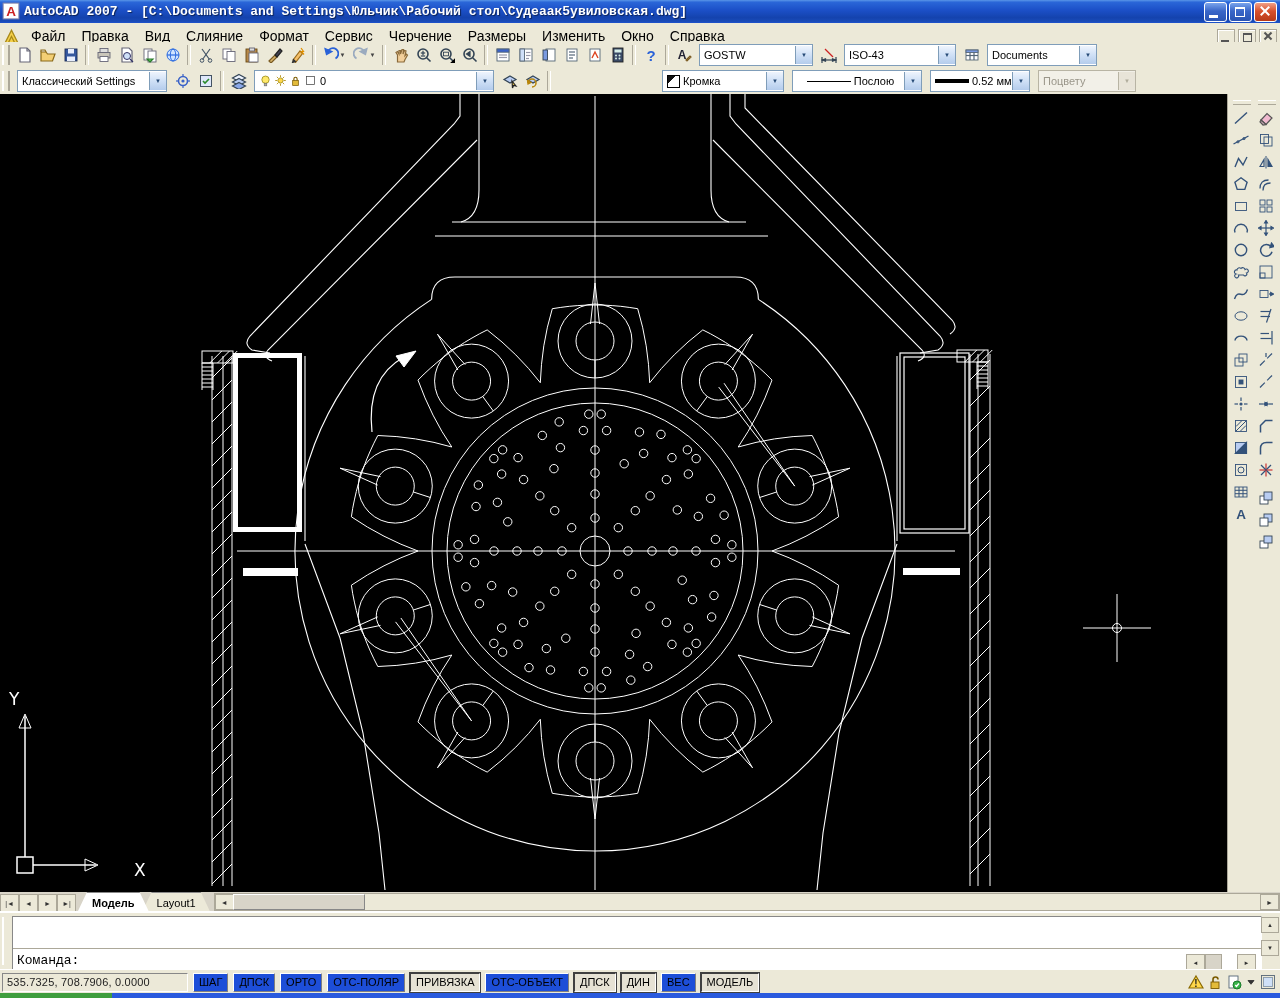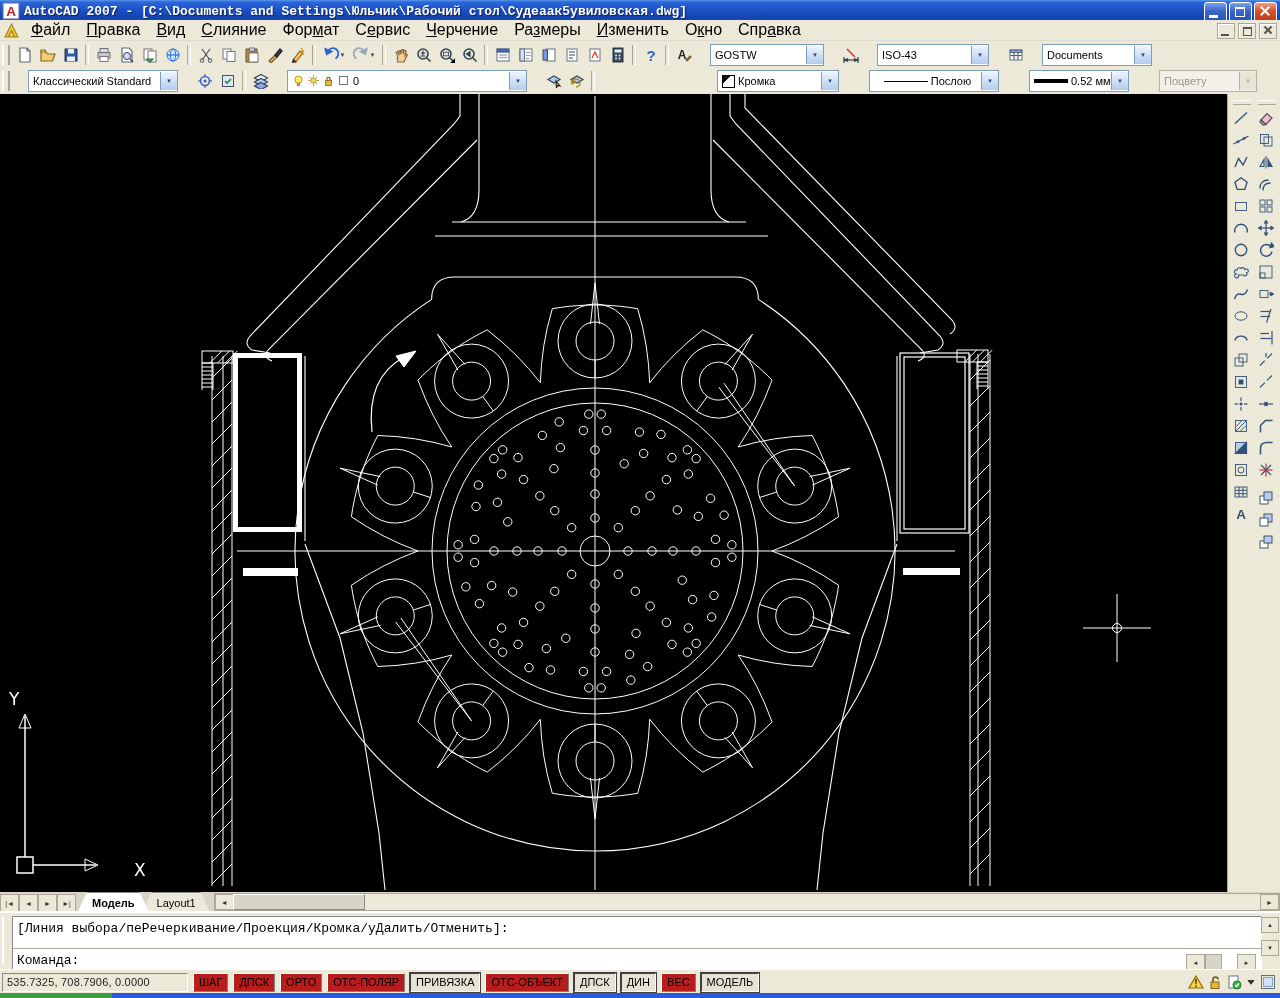--- a/index.html
+++ b/index.html
@@ -14,39 +14,39 @@
   .app-ic{width:18px;height:18px;margin-left:2px;flex:0 0 auto;}
   #win-btns{position:absolute;right:3px;top:2px;display:flex;gap:2px;}
   .wbtn{width:21px;height:18px;border:1px solid #fff;border-radius:3px;position:relative;
     background:linear-gradient(180deg,#7aa4ec,#3966c8 45%,#2a54b4);}
   .wbtn.close{background:linear-gradient(180deg,#f0a088,#d8512c 45%,#b83a18);}
   .g-min{position:absolute;left:4px;bottom:3px;width:9px;height:3px;background:#fff;}
   .g-res{position:absolute;left:5px;top:4px;width:8px;height:7px;border:1px solid #fff;border-top-width:2px;background:transparent;}
   .g-x1,.g-x2{position:absolute;left:9px;top:2px;width:2px;height:12px;background:#fff;}
   .g-x1{transform:rotate(45deg);} .g-x2{transform:rotate(-45deg);}
   
-  #menubar{position:absolute;left:0;top:20px;width:1280px;height:20px;background:#ece9d8;
-    display:flex;align-items:center;font-size:16px;color:#000;border-bottom:1px solid #e0dcd0;}
+  #menubar{position:absolute;left:0;top:26px;width:1280px;height:20px;background:#ece9d8;
+    display:flex;align-items:center;font-size:14px;color:#000;border-bottom:1px solid #e0dcd0;}
   .menu-item{padding:2px 8px;cursor:default;}
   .doc-ic{width:17px;height:17px;margin:0 3px;}
   #doc-btns{position:absolute;right:3px;top:3px;display:flex;gap:3px;}
   .dbtn{width:16px;height:14px;border:1px solid #aca899;background:#ece9d8;position:relative;box-shadow:1px 1px 0 #fff inset;}
   .dg-min{position:absolute;left:3px;bottom:2px;width:8px;height:2px;background:#555;}
   .dg-res{position:absolute;left:4px;top:3px;width:7px;height:6px;border:1px solid #555;border-top-width:2px;}
   .dg-x1,.dg-x2{position:absolute;left:7px;top:1px;width:2px;height:10px;background:#555;}
   .dg-x1{transform:rotate(45deg);} .dg-x2{transform:rotate(-45deg);}
   
   .tbrow{position:absolute;left:0;width:1280px;height:26px;background:#ece9d8;display:flex;align-items:center;}
   #tb1{top:42px;border-bottom:1px solid #e2dfd2;}
   #tb2{top:68px;border-bottom:1px solid #aca899;}
   .grip{width:4px;height:20px;margin:0 3px 0 2px;border-left:2px solid #fff;border-right:2px solid #aca899;}
   .tbtn{width:23px;height:23px;display:flex;align-items:center;justify-content:center;flex:0 0 auto;}
   .tsep{width:2px;height:20px;border-left:1px solid #aca899;border-right:1px solid #fff;margin:0 3px;flex:0 0 auto;}
   .combo{height:20px;background:#fff;border:1px solid #7f9db9;display:flex;align-items:center;
-    font-size:11px;color:#000;margin:0 15px;flex:0 0 auto;position:relative;}
+    font-size:11px;color:#000;margin:0 4px;flex:0 0 auto;position:relative;}
   .combo .cv{flex:1;padding-left:4px;white-space:nowrap;overflow:hidden;display:flex;align-items:center;gap:3px;}
   .combo .cb{width:16px;height:18px;margin:0;background:linear-gradient(180deg,#eef4fd,#cfe0f6 50%,#b4ccec);
     border-left:1px solid #7f9db9;display:flex;align-items:center;justify-content:center;
     font-size:6px;color:#274b77;}
   .combo.disabled{background:#f2f0e8;color:#9a968a;border-color:#b8b4a4;}
   .combo.disabled .cb{background:#e8e4d8;color:#b0ac9c;border-left-color:#b8b4a4;}
   .lt-line{display:inline-block;width:44px;height:1px;background:#000;}
   .lw-line{display:inline-block;width:34px;height:4px;background:#000;}
   .swatch{display:inline-block;width:11px;height:11px;border:1px solid #000;
     background:linear-gradient(135deg,#111 32%,#fff 32%);}
@@ -86,21 +86,21 @@
   .vsb{position:absolute;right:1px;width:16px;height:14px;background:#ece9d8;border:1px solid #aca899;
     display:flex;align-items:center;justify-content:center;font-size:6px;color:#333;}
   .csb{position:absolute;height:15px;background:#ece9d8;border:1px solid #aca899;
     display:flex;align-items:center;justify-content:center;font-size:6px;color:#333;}
   
   #statusbar{position:absolute;left:0;top:969px;width:1280px;height:24px;background:#ece9d8;
     border-top:1px solid #fff;display:flex;align-items:center;font-size:11px;}
   #coords{width:180px;height:17px;margin-left:2px;border:1px solid;border-color:#888 #fff #fff #888;
     display:flex;align-items:center;padding-left:4px;color:#222;letter-spacing:.2px;}
   .stbtn{height:17px;margin-left:5px;padding:0 5px;display:flex;align-items:center;color:#000;
-    border:1px solid;border-color:#fff #808080 #808080 #fff;background:#b91c1c;flex:0 0 auto;}
+    border:1px solid;border-color:#fff #808080 #808080 #fff;background:#1d4ed8;flex:0 0 auto;}
   .stbtn.pressed{border-color:#404040 #fff #fff #404040;outline:1px solid #404040;background:#e6e2d4;}
   #tray{margin-left:auto;display:flex;align-items:center;gap:3px;padding-right:4px;}
   
   #taskbar{position:absolute;left:0;top:993px;width:1280px;height:5px;}
   #tb-start{position:absolute;left:0;top:0;width:112px;height:5px;}
   #tb-rest{position:absolute;left:112px;top:0;right:0;height:5px;}
 </style>
 </head>
 <body>
 
@@ -380,21 +380,21 @@
       </span>
     <div class="combo" style="width:108px">
       <span class="cv">Documents</span>
       <span class="cb">▼</span>
     </div>
   </div>
 
   <div id="tb2" class="tbrow">
     <span class="grip"></span>
     <div class="combo" style="width:148px">
-      <span class="cv">Классический Standard</span>
+      <span class="cv">Классический Settings</span>
       <span class="cb">▼</span>
     </div>
     <span id="ws-btns" style="display:flex;">
         <span class="tbtn">
           <svg width="16" height="16" viewBox="0 0 16 16">
             <circle cx="8" cy="8" r="4.5" fill="none" stroke="#3a62c8" stroke-width="1.6"></circle>
             <circle cx="8" cy="8" r="1.6" fill="#3a62c8" stroke="none" stroke-width="1"></circle>
             <line x1="8" y1="1" x2="8" y2="4" stroke="#3a62c8" stroke-width="1.2"></line>
             <line x1="8" y1="12" x2="8" y2="15" stroke="#3a62c8" stroke-width="1.2"></line>
             <line x1="1" y1="8" x2="4" y2="8" stroke="#3a62c8" stroke-width="1.2"></line>
@@ -1020,21 +1020,20 @@
     <div id="hscroll">
       <span class="harr" style="left:0;">◄</span>
       <div id="hthumb"></div>
       <span class="harr" style="right:0;">►</span>
     </div>
   </div>
 
   <div id="cmdwin">
     <div id="cmdgrip"></div>
     <div id="cmdtext">
-      <div id="cmd-hist">[Линия выбора/пеРечеркивание/Проекция/Кромка/уДалить/Отменить]:</div>
       <div id="cmd-div"></div>
       <div id="cmd-prompt">Команда:</div>
     </div>
     <span class="vsb" style="top:4px;">▲</span>
     <span class="vsb" style="top:27px;">▼</span>
     <span class="csb" style="left:1186px;top:41px;width:17px;">◄</span>
     <span class="csb" style="left:1205px;top:41px;width:15px;background:#d8d4c8;"></span>
     <span class="csb" style="left:1237px;top:41px;width:17px;">►</span>
   </div>
 

